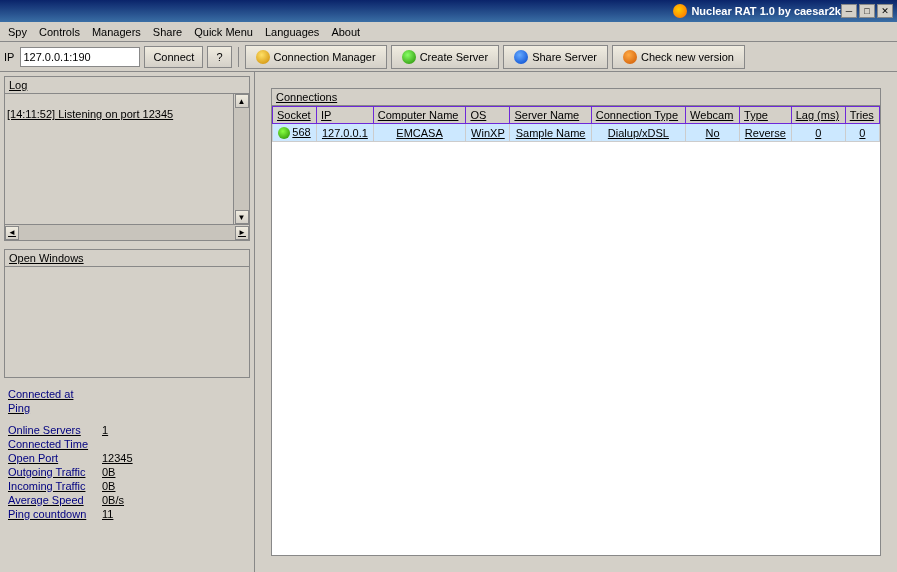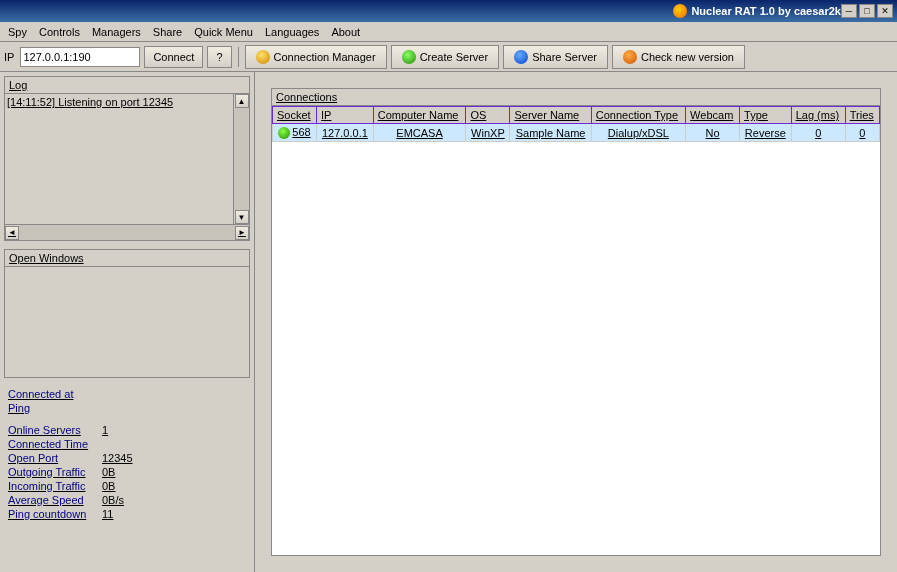--- a/index.html
+++ b/index.html
@@ -191,20 +191,21 @@
       font-size: 8px;
       cursor: pointer;
     }
     .scroll-track {
       flex: 1;
       width: 100%;
       background: #c8c4bc;
     }
     .log-inner {
       padding-right: 16px;
+      margin-top: 12px;
     }
 
     
     .log-hscroll {
       height: 16px;
       background: #d4d0c8;
       border-top: 1px solid #888;
       display: flex;
       align-items: center;
     }

